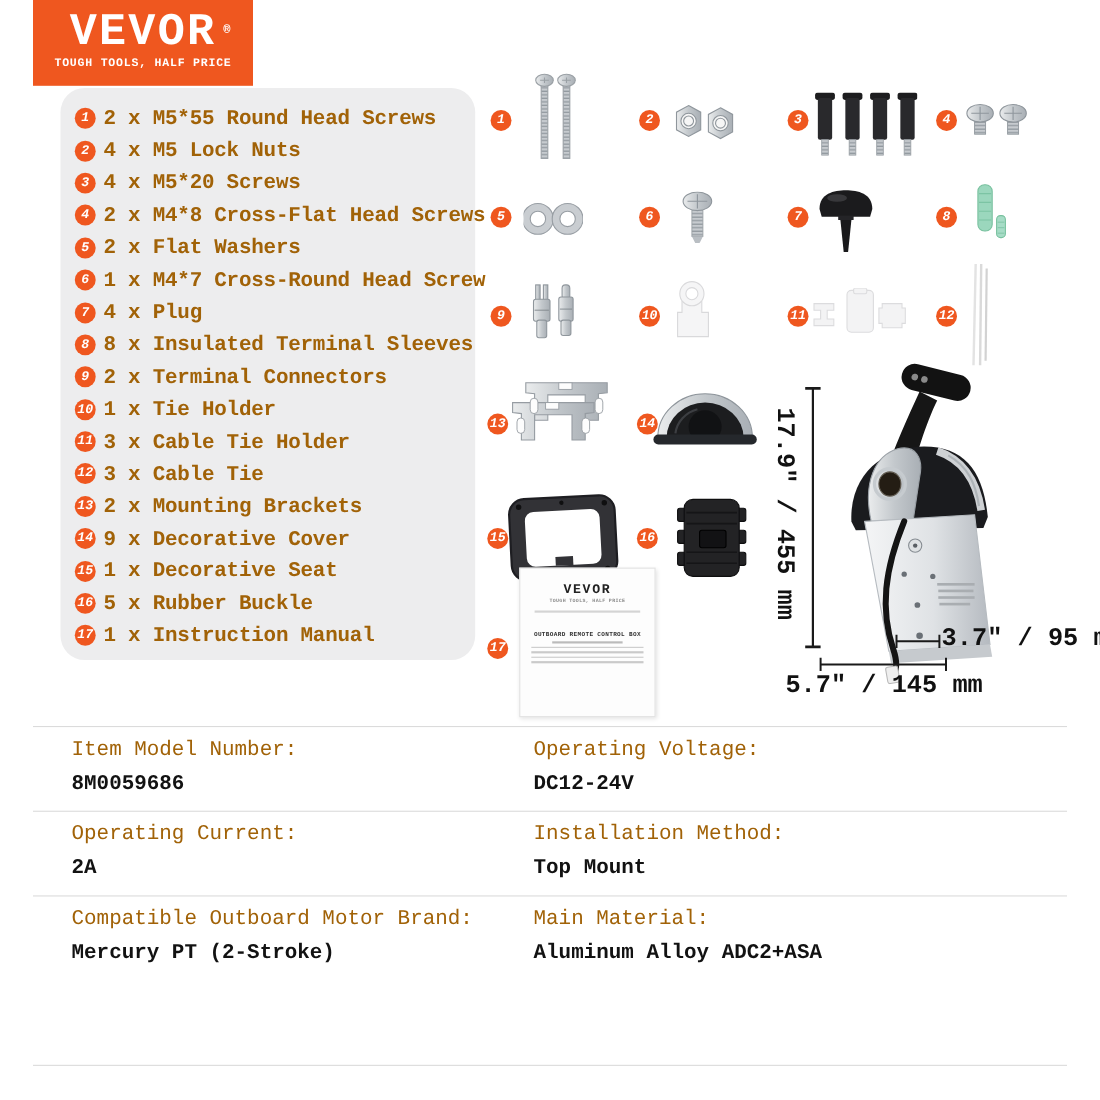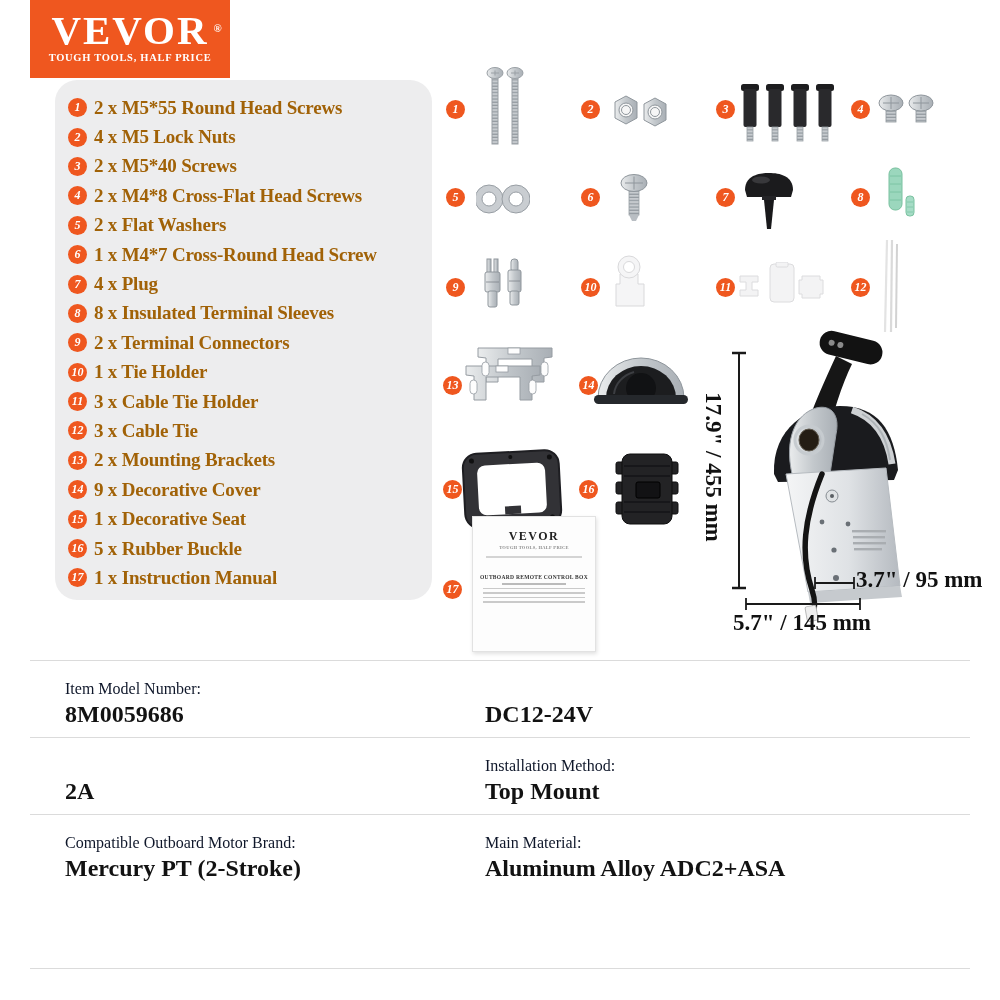--- a/index.html
+++ b/index.html
@@ -1,19 +1,19 @@
 <!DOCTYPE html>
 <html><head>
 <meta charset="utf-8">
 <style>
   * { margin:0; padding:0; box-sizing:border-box; }
   html,body { background:#fff; }
   .page {
     position:relative; width:1000px; height:1000px; background:#ffffff;
-    font-family:Liberation Serif, serif; overflow:hidden;
+    font-family:Liberation Mono, monospace; overflow:hidden;
   }
   
   .logo { position:absolute; left:30px; top:0; width:200px; height:78px;
     background:#EF571F; color:#fff; text-align:center; }
   .logo-main { margin-top:9px; font-weight:bold; font-size:41px; letter-spacing:2px; line-height:42px; position:relative; display:inline-block; }
   .logo-reg { position:absolute; right:-13px; top:-2px; font-size:11px; letter-spacing:0; }
   .logo-tag { font-weight:bold; font-size:10.5px; letter-spacing:.7px; margin-top:1px; }
   
   .panel { position:absolute; left:55px; top:80px; width:377px; height:520px;
     background:#EDEDEE; border-radius:22px; padding:13px 0 0 13px; list-style:none; }
@@ -39,22 +39,22 @@
   .mpar:first-of-type { margin-top:28px; }
   
   .dim { position:absolute; font-weight:bold; font-size:23px; color:#111; white-space:nowrap; }
   .dim-h { left:592px; top:453px; width:240px; height:28px; text-align:center;
     transform:rotate(90deg); transform-origin:center; }
   .dim-d { left:856px; top:567px; }
   .dim-w { left:714px; top:610px; width:176px; text-align:center; }
   
   .spec-row { position:absolute; left:30px; width:940px; height:77px; border-top:1px solid #DBDBDB; }
   .spec-end { position:absolute; left:30px; top:968px; width:940px; border-top:1px solid #DBDBDB; }
-  .sl { position:absolute; top:19px; font-size:16px; color:#0f172a; white-space:nowrap; }
-  .sv { position:absolute; top:40px; font-size:24px; font-weight:bold; color:#121212; white-space:nowrap; }
+  .sl { position:absolute; top:9px; font-size:19px; color:#a16207; white-space:nowrap; }
+  .sv { position:absolute; top:40px; font-size:19px; font-weight:bold; color:#121212; white-space:nowrap; }
   .c1 { left:35px; } .c2 { left:455px; }
 </style>
 </head>
 <body>
 
 <div class="page">
 
   <svg width="0" height="0" style="position:absolute">
     <defs>
       <linearGradient id="met" x1="0" y1="0" x2="1" y2="0">
@@ -83,21 +83,21 @@
     <li>
         <span class="nbadge">1</span>
         <span class="pl-label">2 x M5*55 Round Head Screws</span>
       </li>
     <li>
         <span class="nbadge">2</span>
         <span class="pl-label">4 x M5 Lock Nuts</span>
       </li>
     <li>
         <span class="nbadge">3</span>
-        <span class="pl-label">2 x M5*40 Screws</span>
+        <span class="pl-label">4 x M5*20 Screws</span>
       </li>
     <li>
         <span class="nbadge">4</span>
         <span class="pl-label">2 x M4*8 Cross-Flat Head Screws</span>
       </li>
     <li>
         <span class="nbadge">5</span>
         <span class="pl-label">2 x Flat Washers</span>
       </li>
     <li>
@@ -430,23 +430,25 @@
   <svg class="part" style="left:742px;top:596px" width="122" height="16">
     <line x1="4" y1="8" x2="118" y2="8" stroke="#1a1a1a" stroke-width="1.8"></line>
     <line x1="4" y1="2" x2="4" y2="14" stroke="#1a1a1a" stroke-width="1.8"></line>
     <line x1="118" y1="2" x2="118" y2="14" stroke="#1a1a1a" stroke-width="1.8"></line>
   </svg>
   <div class="dim dim-w">5.7" / 145 mm</div>
 
   <div class="spec-row" style="top:660px">
     <div class="sl c1">Item Model Number:</div>
     <div class="sv c1">8M0059686</div>
+    <div class="sl c2">Operating Voltage:</div>
     <div class="sv c2">DC12-24V</div>
   </div>
   <div class="spec-row" style="top:737px">
+    <div class="sl c1">Operating Current:</div>
     <div class="sv c1">2A</div>
     <div class="sl c2">Installation Method:</div>
     <div class="sv c2">Top Mount</div>
   </div>
   <div class="spec-row" style="top:814px">
     <div class="sl c1">Compatible Outboard Motor Brand:</div>
     <div class="sv c1">Mercury PT (2-Stroke)</div>
     <div class="sl c2">Main Material:</div>
     <div class="sv c2">Aluminum Alloy ADC2+ASA</div>
   </div>

